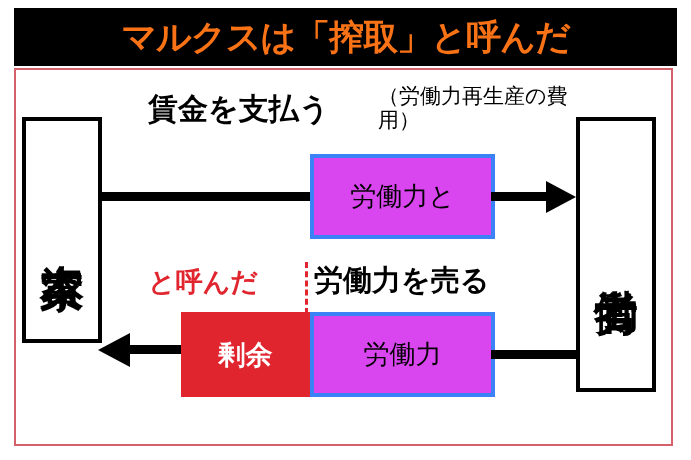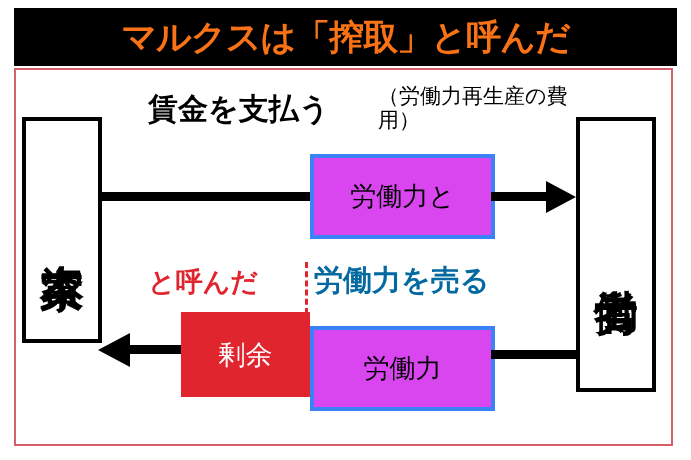--- a/index.html
+++ b/index.html
@@ -101,41 +101,41 @@
     font-weight: normal;
   }
   #equal-box {
     left: 310px;
     top: 154px;
     width: 185px;
     height: 85px;
   }
   #labor-box {
     left: 310px;
-    top: 326px;
+    top: 312px;
     width: 185px;
     height: 85px;
   }
 
   
   #surplus-box {
     position: absolute;
     left: 181px;
     top: 312px;
     width: 129px;
     height: 85px;
     background: #e0252e;
     display: flex;
     align-items: center;
     justify-content: center;
   }
   #surplus-box .sb-text {
     color: #ffffff;
     font-size: 27px;
-    font-weight: normal;
+    font-weight: bold;
     line-height: 1.1;
     text-align: right;
   }
 
   
   .hline {
     position: absolute;
     background: #000000;
     height: 9px;
   }
@@ -235,21 +235,21 @@
     color: #e0252e;
     white-space: nowrap;
     line-height: 1;
   }
   #sell-label {
     position: absolute;
     left: 314px;
     top: 266px;
     font-size: 29px;
     font-weight: bold;
-    color: #0369a1;
+    color: #000000;
     white-space: nowrap;
     line-height: 1;
   }
   #dashed-divider {
     position: absolute;
     left: 305px;
     top: 262px;
     width: 0;
     height: 52px;
     border-left: 3px dashed #e0252e;

